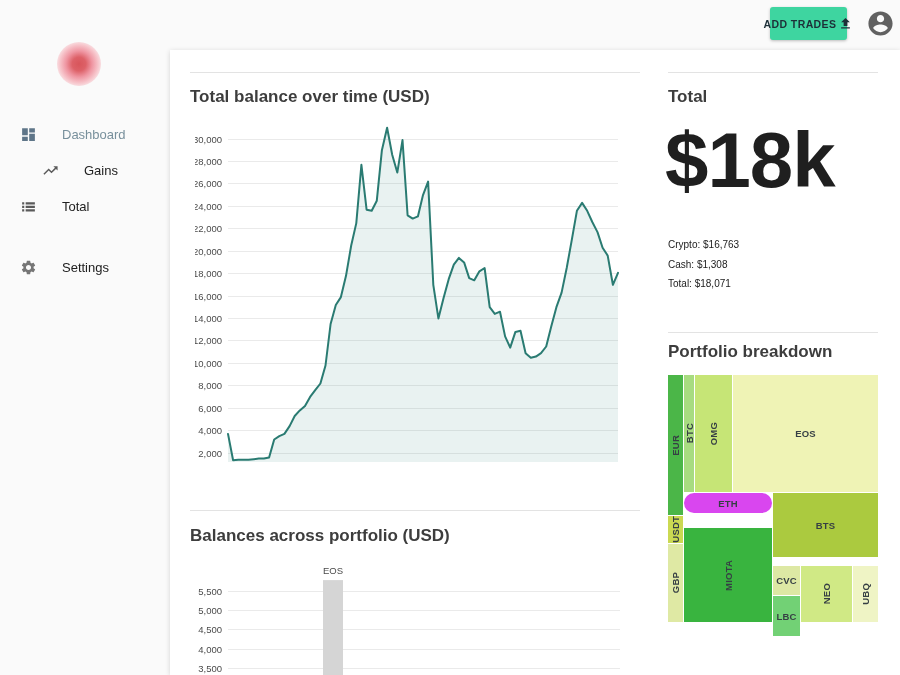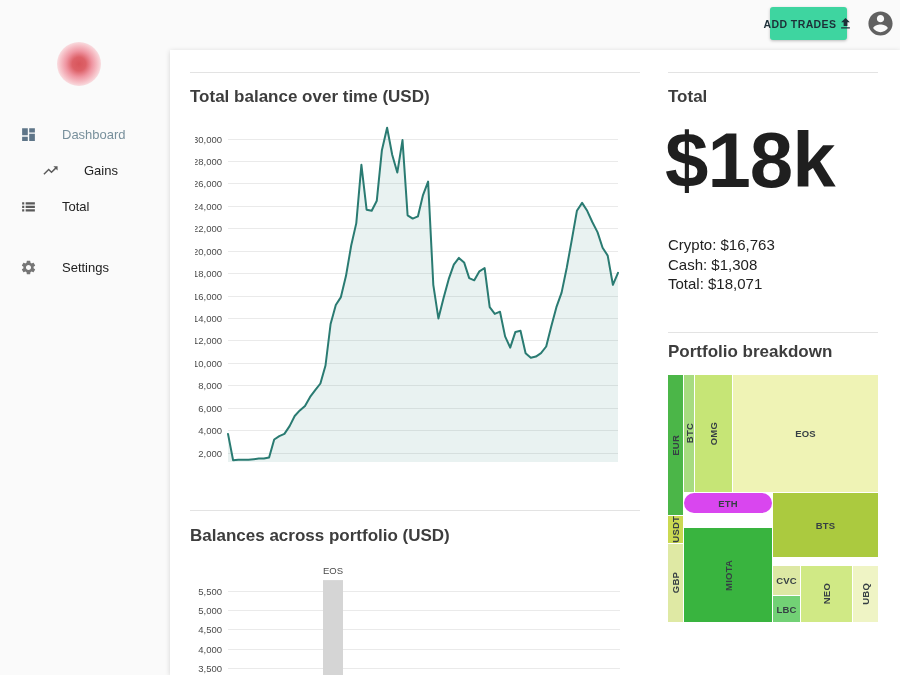--- a/index.html
+++ b/index.html
@@ -38,21 +38,21 @@
   .nav-item.active .lbl { color:#78909c; }
   
   .sheet {
     position:absolute; left:170px; top:50px; width:730px; height:625px;
     background:#ffffff; box-shadow:0 1px 5px rgba(0,0,0,0.16);
   }
   .divider { position:absolute; height:1px; background:#e3e3e3; }
   .sec-title { position:absolute; font-size:17px; font-weight:700; color:#3d3d3d; }
   .headline { position:absolute; left:665px; top:112px; font-size:78px; font-weight:700;
               color:#1f1f1f; letter-spacing:-1px; line-height:96px; }
-  .summary { position:absolute; left:668px; top:235px; font-size:15px; color:#212121;
+  .summary { position:absolute; left:668px; top:235px; font-size:10px; color:#212121;
              line-height:19.5px; }
   
   svg text.tick { font-size:9.5px; fill:#4a4a4a; font-family:"Liberation Sans",sans-serif; }
   svg .grid { stroke:#eaeaea; stroke-width:1; shape-rendering:crispEdges; }
   #balance-svg { position:absolute; left:195px; top:125px; }
   #bars-svg { position:absolute; left:195px; top:560px; }
   
   #treemap { position:absolute; left:668px; top:375px; width:210px; height:247px; background:#fff; }
   .cell { position:absolute; display:flex; align-items:center; justify-content:center; overflow:hidden; }
   .cell span { font-size:9.5px; font-weight:700; color:#363f44; letter-spacing:0.2px; }
@@ -195,21 +195,21 @@
       </div>
       <div class="cell rot" style="left: 16px; top: 153px; width: 88px; height: 94px; background: rgb(57, 180, 63);">
         <span>MIOTA</span>
       </div>
       <div class="cell" style="left: 105px; top: 118px; width: 105px; height: 64px; background: rgb(171, 202, 63);">
         <span>BTS</span>
       </div>
       <div class="cell" style="left: 105px; top: 191px; width: 27px; height: 29px; background: rgb(221, 232, 164);">
         <span>CVC</span>
       </div>
-      <div class="cell" style="left: 105px; top: 221px; width: 27px; height: 26px; background: rgb(114, 209, 117);">
+      <div class="cell" style="left: 105px; top: 221px; width: 27px; height: 40px; background: rgb(114, 209, 117);">
         <span>LBC</span>
       </div>
       <div class="cell rot" style="left: 133px; top: 191px; width: 51px; height: 56px; background: rgb(208, 233, 133);">
         <span>NEO</span>
       </div>
       <div class="cell rot" style="left: 185px; top: 191px; width: 25px; height: 56px; background: rgb(239, 244, 197);">
         <span>UBQ</span>
       </div>
     </div>
 

